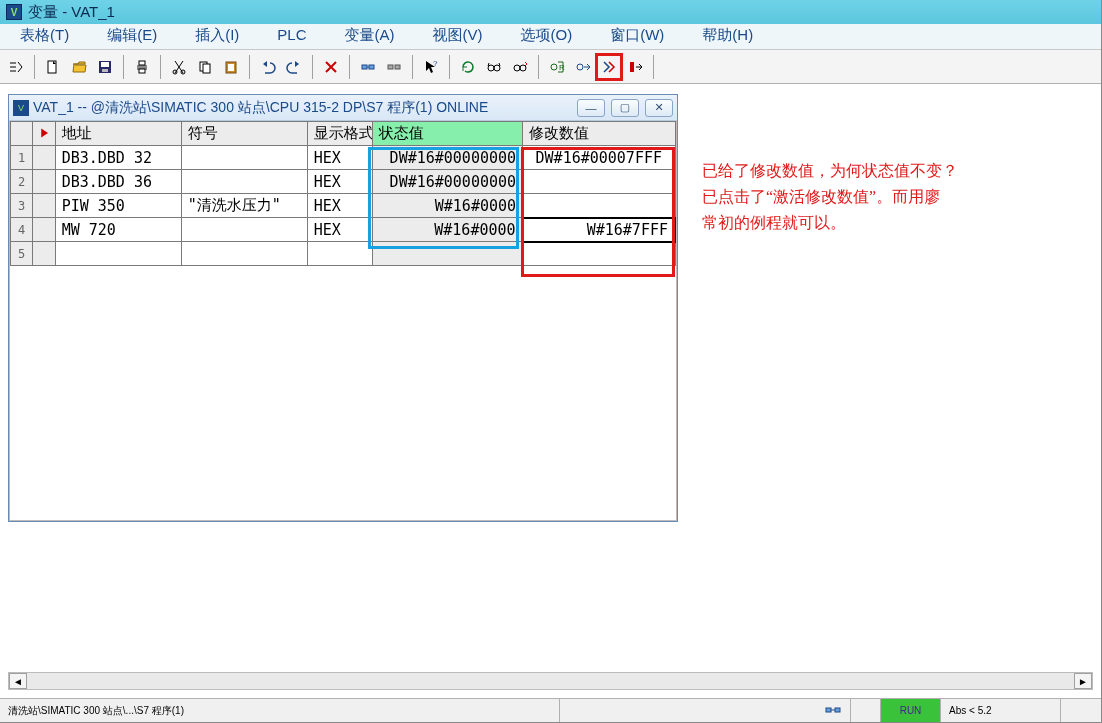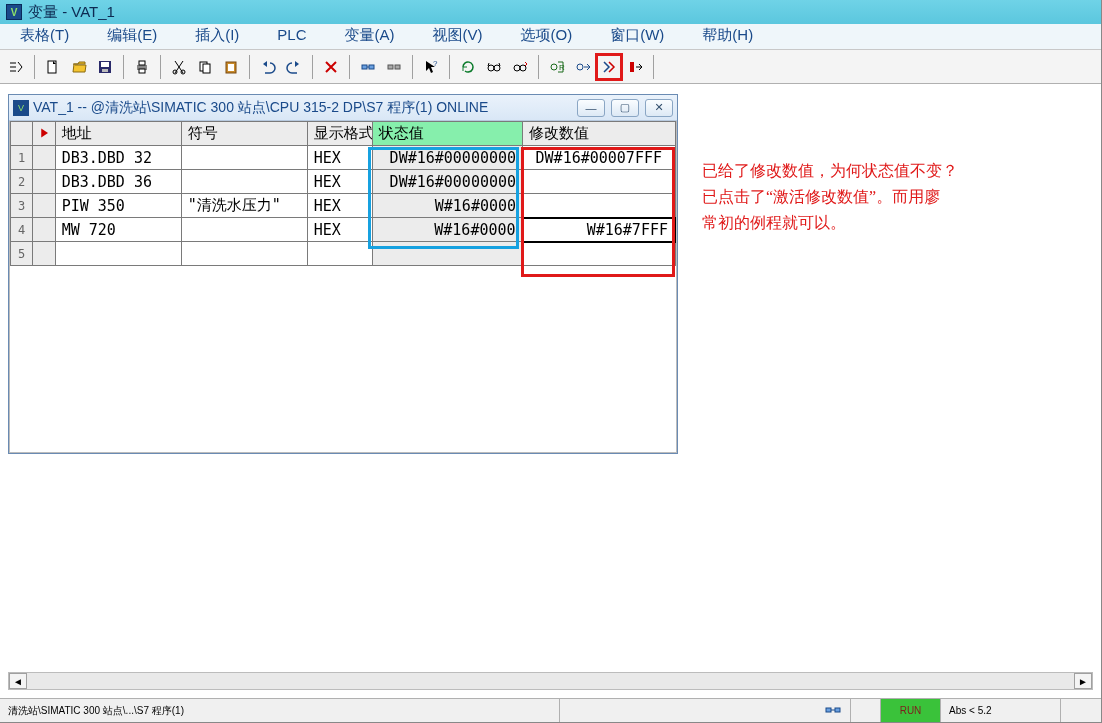--- a/index.html
+++ b/index.html
@@ -149,21 +149,21 @@
   
   .overlay-box {
     position:absolute;
     pointer-events:none;
     border-width:3px;
     border-style:solid;
   }
 
   .client-body {
     position:relative;
-    height: 332px;
+    height: 400px;
     background:#fff;
     border:1px solid #bcbcbc;
     border-top:none;
     overflow:hidden;
   }
 
   .annotation {
     position:absolute;
     color:#e01919;
     font-size:16px;
@@ -195,21 +195,21 @@
     align-items:center;
     font-size:10px;
   }
   .statusbar .cell {
     border-right:1px solid #b0b0b0;
     padding:0 8px;
     height:100%;
     display:flex;align-items:center;
   }
   .statusbar .cell.path { width:560px; }
-  .statusbar .cell.run  { background:#3ac23a; color:#7f1d1d; width:60px; justify-content:center; font-weight:normal;}
+  .statusbar .cell.run  { background:#3ac23a; color:#4c1d95; width:60px; justify-content:center; font-weight:normal;}
   .statusbar .cell.icon { width:36px; justify-content:center; }
   .statusbar .cell.abs  { width:120px; }
   .statusbar .spacer{flex:1;}
 
 </style>
 </head>
 <body>
 
 <div class="titlebar">
   <div class="app-icon">V</div>

